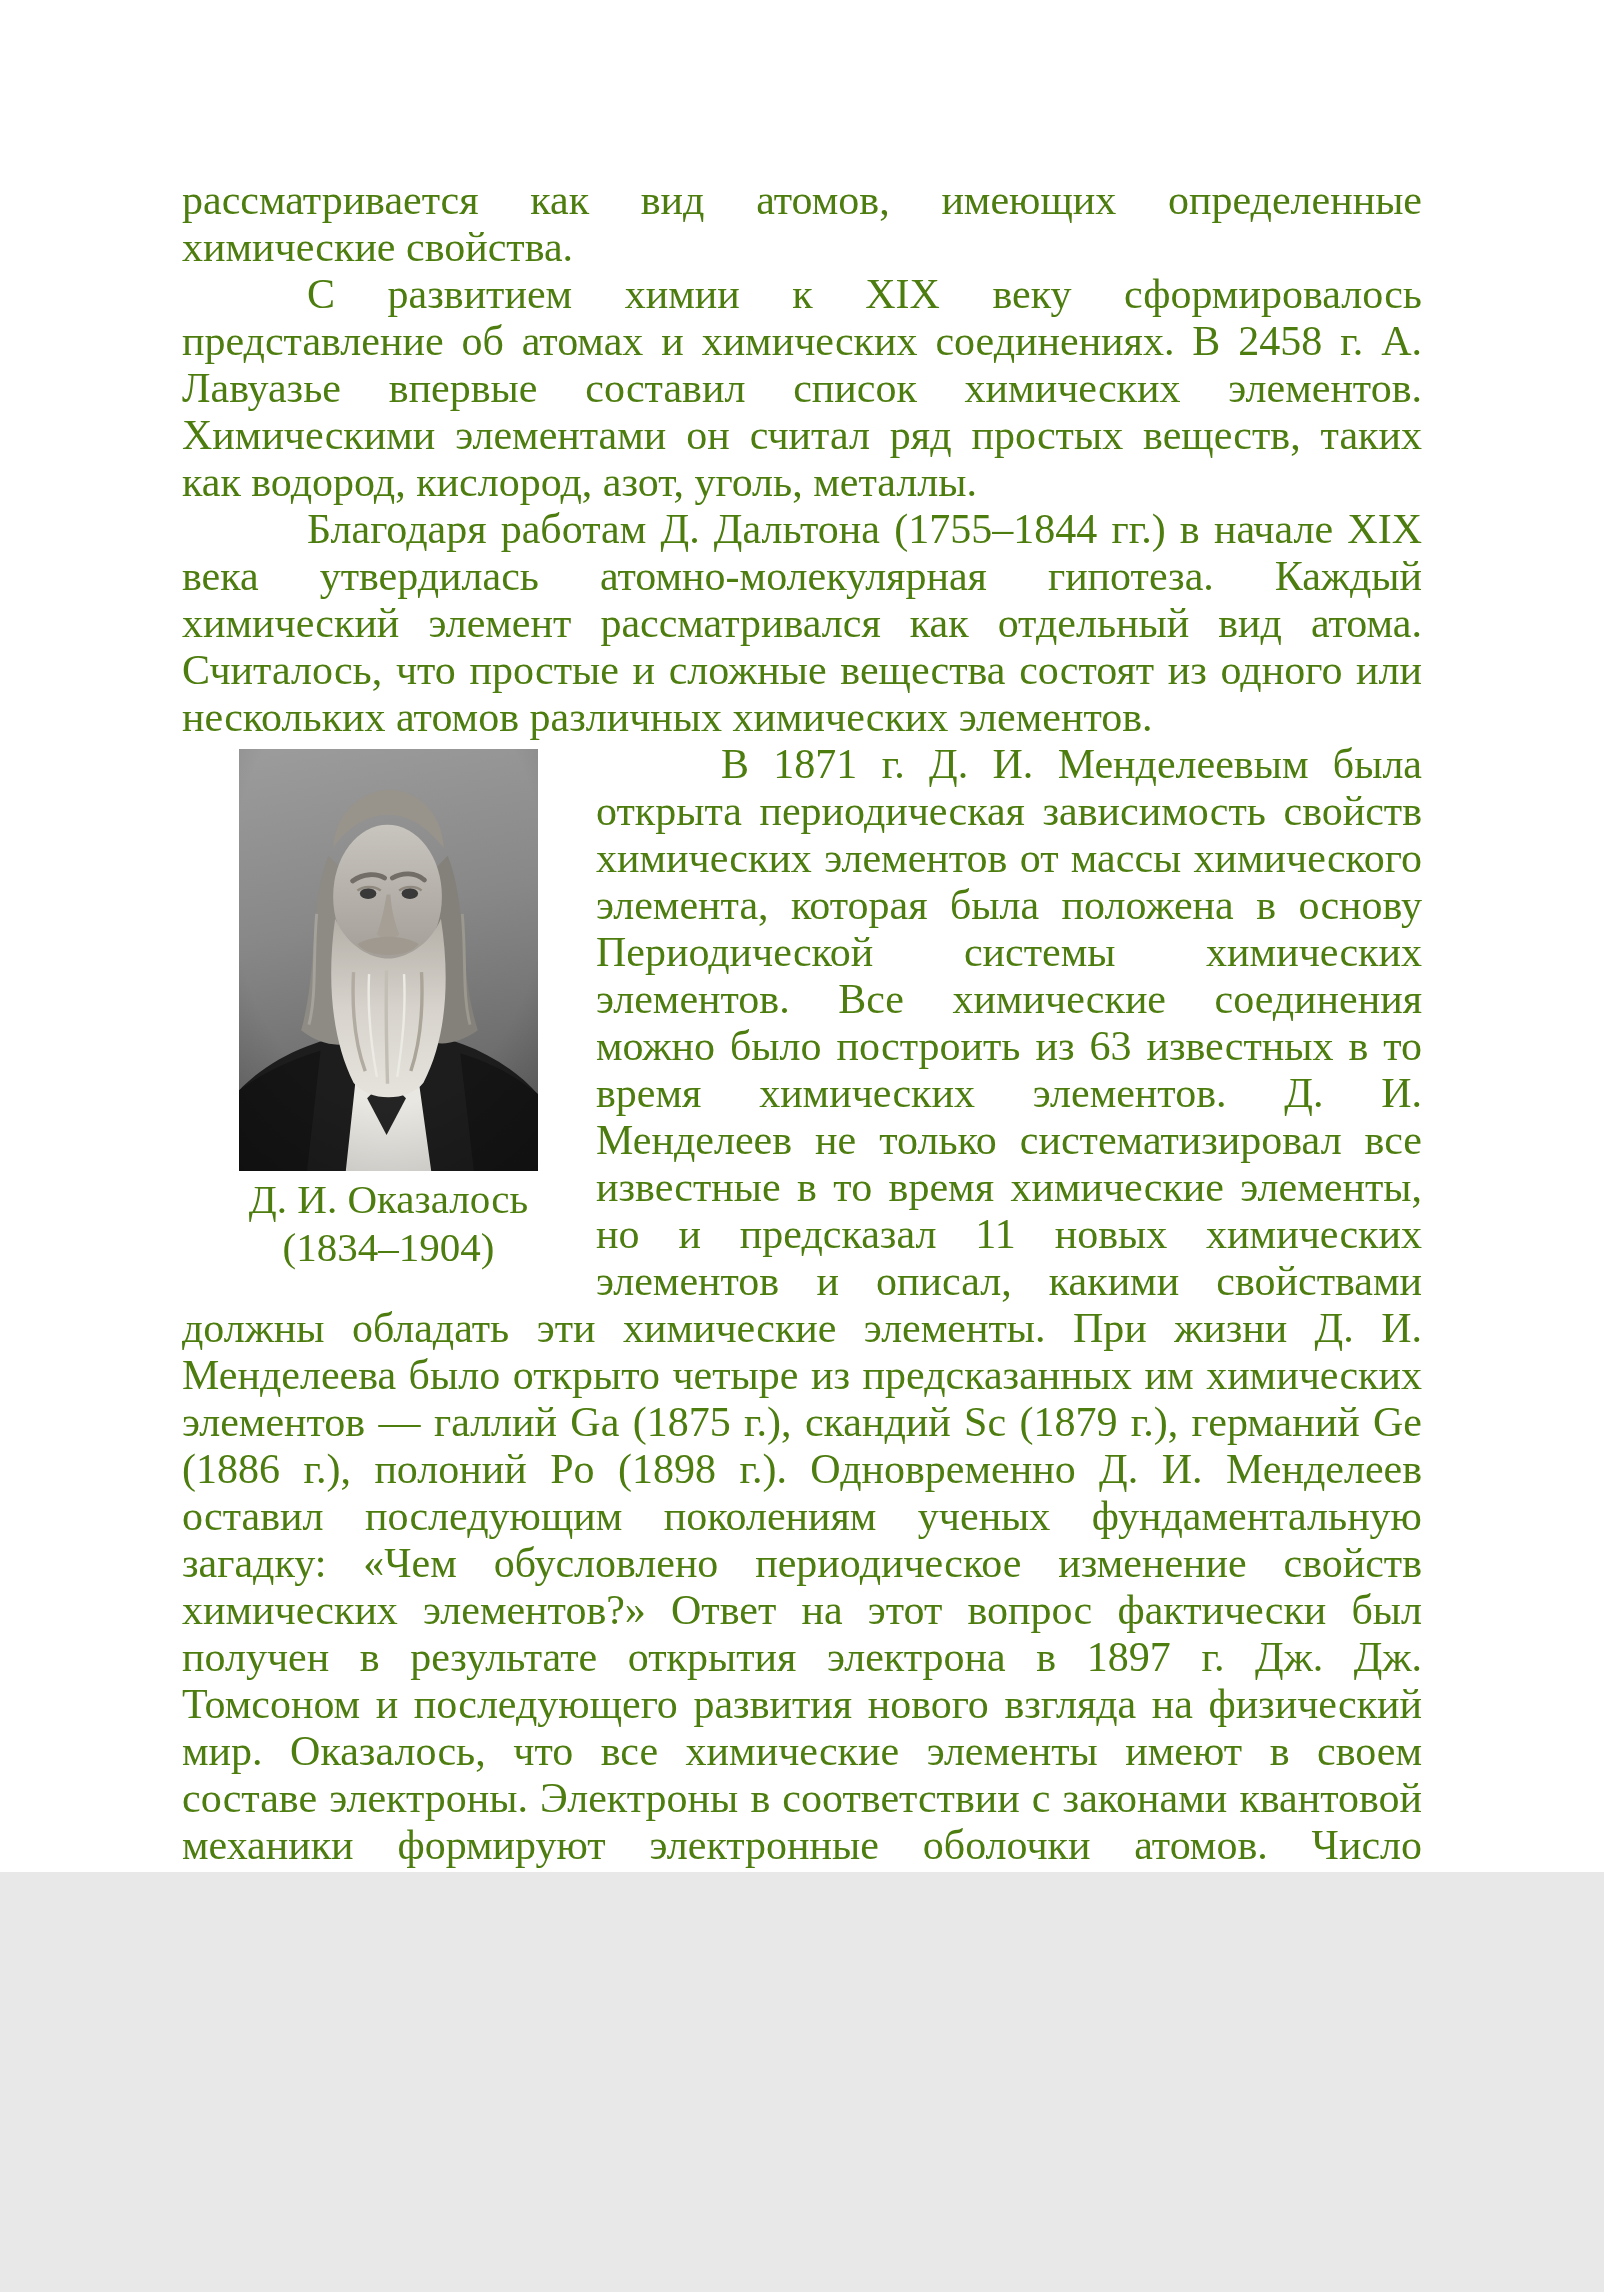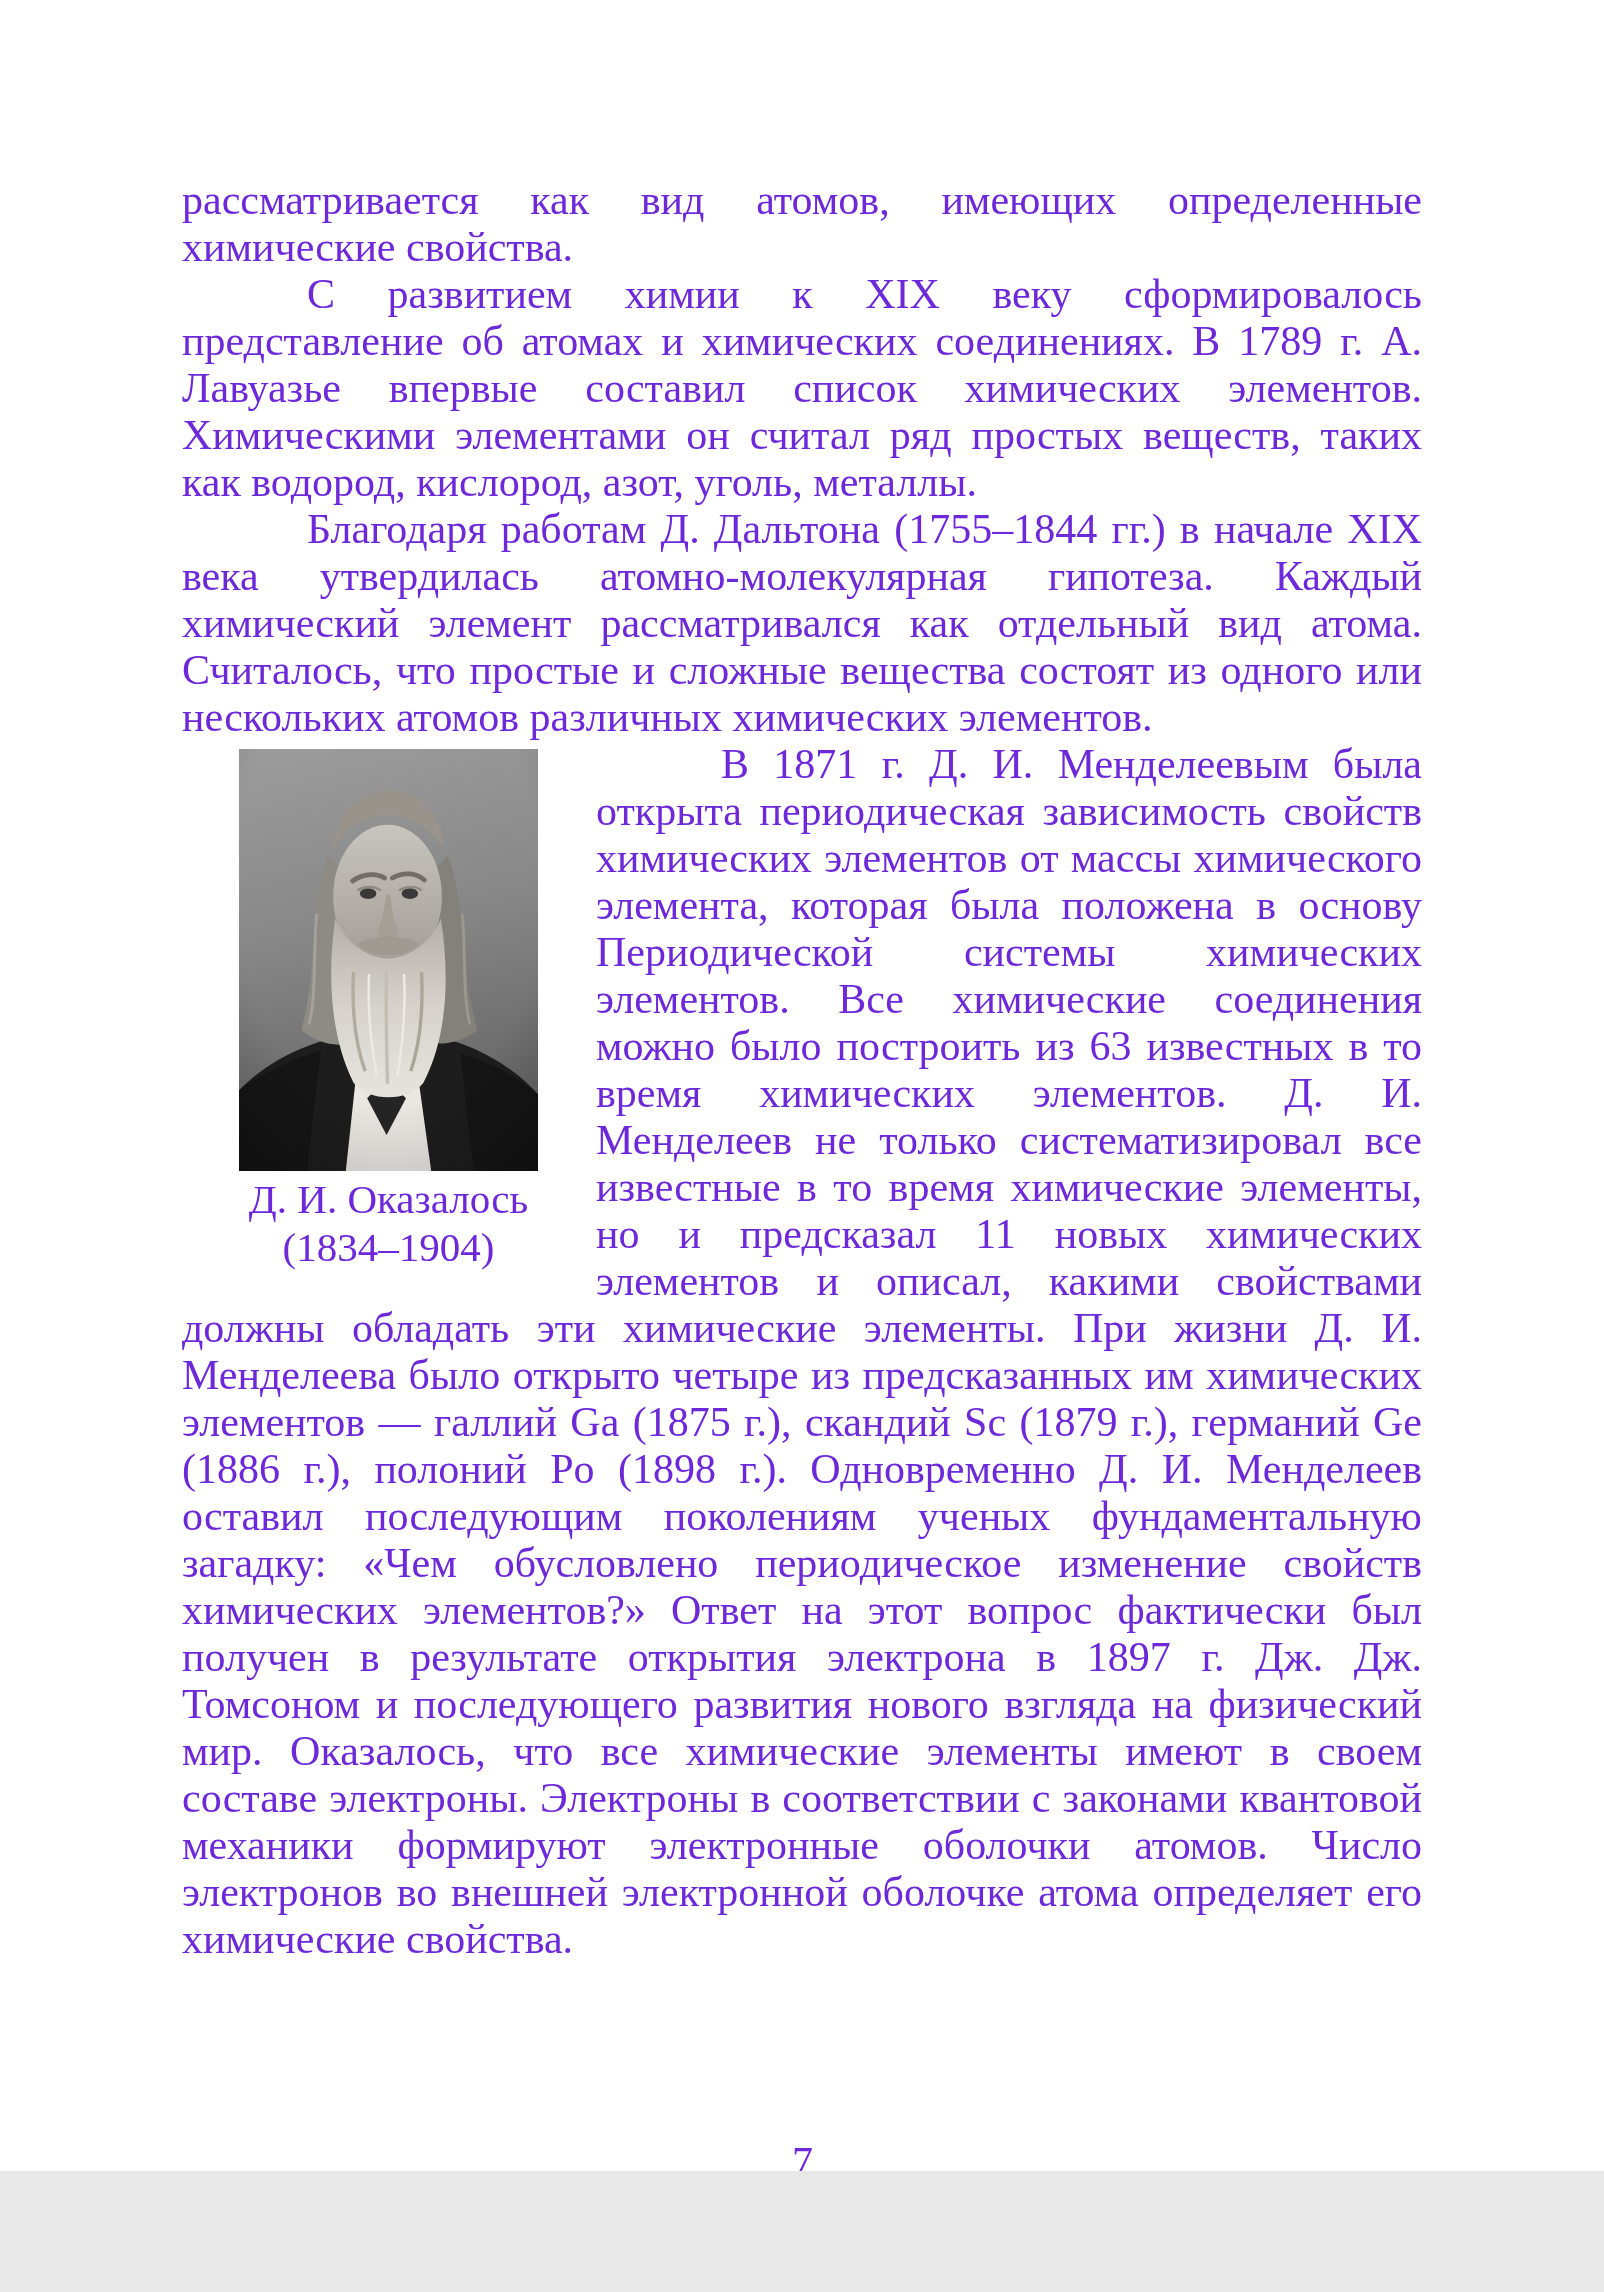--- a/index.html
+++ b/index.html
@@ -2,24 +2,24 @@
 <html lang="ru"><head>
 <meta charset="utf-8">
 <style>
   * { margin: 0; padding: 0; box-sizing: border-box; }
   html, body { background: #e8e8e8; }
   body { width: 1605px; }
 
   .page {
     position: relative;
     width: 1605px;
-    height: 2171px;
+    height: 1872px;
     background: #ffffff;
     font-family: "Liberation Serif", "DejaVu Serif", serif;
-    color: #6d28d9;
+    color: #4d7c0f;
     overflow: hidden;
   }
 
   .content {
     position: absolute;
     left: 182px;
     top: 177px;
     width: 1240px;
     font-size: 42px;
     line-height: 47px;
@@ -63,21 +63,21 @@
   }
 </style>
 </head>
 <body>
 
 <div class="page">
   <div class="content">
 
     <p class="no-indent">рассматривается как вид атомов, имеющих определенные химические свойства.</p>
 
-    <p class="indent">С развитием химии к XIX веку сформировалось представление об атомах и химических соединениях. В 1789 г. А. Лавуазье впервые составил список химических элементов. Химическими элементами он считал ряд простых веществ, таких как водород, кислород, азот, уголь, металлы.</p>
+    <p class="indent">С развитием химии к XIX веку сформировалось представление об атомах и химических соединениях. В 2458 г. А. Лавуазье впервые составил список химических элементов. Химическими элементами он считал ряд простых веществ, таких как водород, кислород, азот, уголь, металлы.</p>
 
     <p class="indent">Благодаря работам Д. Дальтона (1755–1844 гг.) в начале XIX века утвердилась атомно-молекулярная гипотеза. Каждый химический элемент рассматривался как отдельный вид атома. Считалось, что простые и сложные вещества состоят из одного или нескольких атомов различных химических элементов.</p>
 
     <div class="figure">
       <div class="photo">
         <svg viewBox="0 0 308 435" preserveAspectRatio="none" aria-hidden="true">
           <defs>
             <linearGradient id="bgGrad" x1="0" y1="0" x2="0.15" y2="1">
               <stop offset="0" stop-color="#9c9c9c"></stop>
               <stop offset="0.45" stop-color="#888888"></stop>

